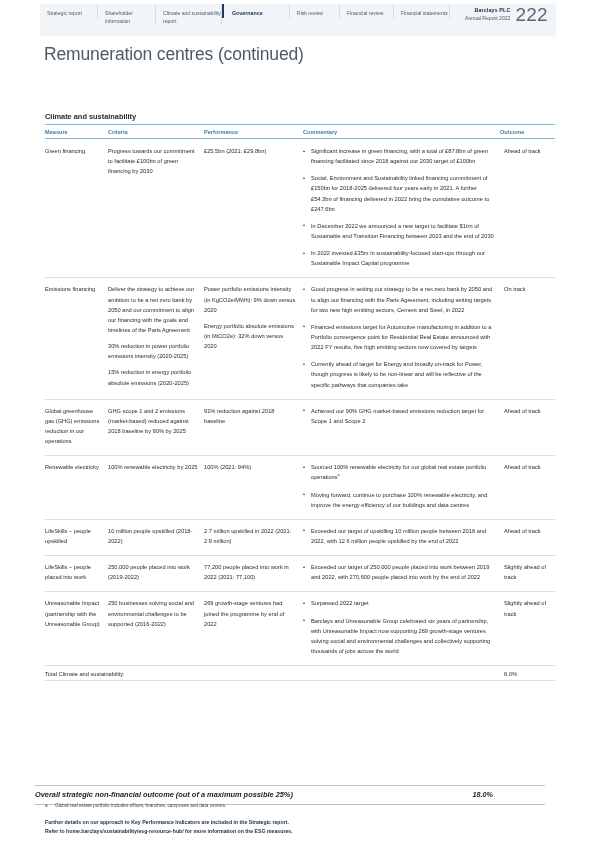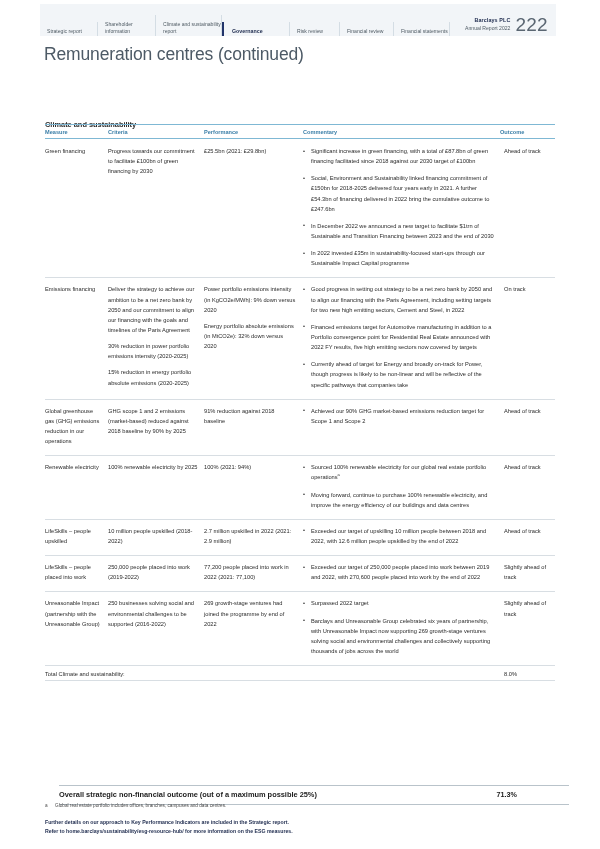--- a/index.html
+++ b/index.html
@@ -17,21 +17,21 @@
 
   
   .topnav {
     position: absolute;
     left: 40px;
     top: 4px;
     width: 516px;
     height: 32px;
     background: #f2f5f8;
     display: flex;
-    align-items: flex-end;
+    align-items: flex-start;
   }
   .nav-tab {
     position: relative;
     padding: 6px 0 0 7px;
     font-size: 5.1px;
     line-height: 1.5;
     color: #4e5a63;
     border-right: 0.6px solid #d4dde4;
     box-sizing: border-box;
     display: flex;
@@ -94,21 +94,20 @@
   }
 
   
   .section-title {
     position: absolute;
     left: 45px;
     top: 112px;
     font-size: 7.4px;
     font-weight: bold;
     color: #2b2b2b;
-    margin-top: 8px;
   }
 
   
   .tbl {
     position: absolute;
     left: 45px;
     top: 124px;
     width: 510px;
     border-collapse: collapse;
     table-layout: fixed;
@@ -181,30 +180,31 @@
     padding-right: 0;
   }
   .total-val {
     font-size: 5.7px;
     color: #2b2b2b;
   }
 
   
   .overall {
     position: absolute;
-    left: 59px;
+    left: 35px;
     top: 785px;
     width: 510px;
     border-top: 0.8px solid #b9c3ca;
     border-bottom: 0.8px solid #b9c3ca;
     display: flex;
     justify-content: space-between;
     align-items: center;
     padding: 4px 0 4.5px 0;
     box-sizing: border-box;
+    font-style: italic;
   }
   .overall-label {
     font-size: 7.4px;
     font-weight: bold;
     color: #1c1c1c;
   }
   .overall-value {
     font-size: 7.2px;
     font-weight: bold;
     color: #1c1c1c;
@@ -410,21 +410,21 @@
   <tfoot>
     <tr class="total-row">
       <td colspan="4" class="total-text">Total Climate and sustainability:</td>
       <td class="total-val" style="padding-left:4px !important;">8.0%</td>
     </tr>
   </tfoot>
 </table>
 
 <div class="overall">
   <div class="overall-label">Overall strategic non-financial outcome (out of a maximum possible 25%)</div>
-  <div class="overall-value">71.3%</div>
+  <div class="overall-value">18.0%</div>
 </div>
 
 <div class="footnote">
   <span class="marker">a</span>
   <span>Global real estate portfolio includes offices, branches, campuses and data centres.</span>
 </div>
 
 <div class="further">
   <div>Further details on our approach to Key Performance Indicators are included in the Strategic report.</div>
   <div>Refer to home.barclays/sustainability/esg-resource-hub/ for more information on the ESG measures.</div>

